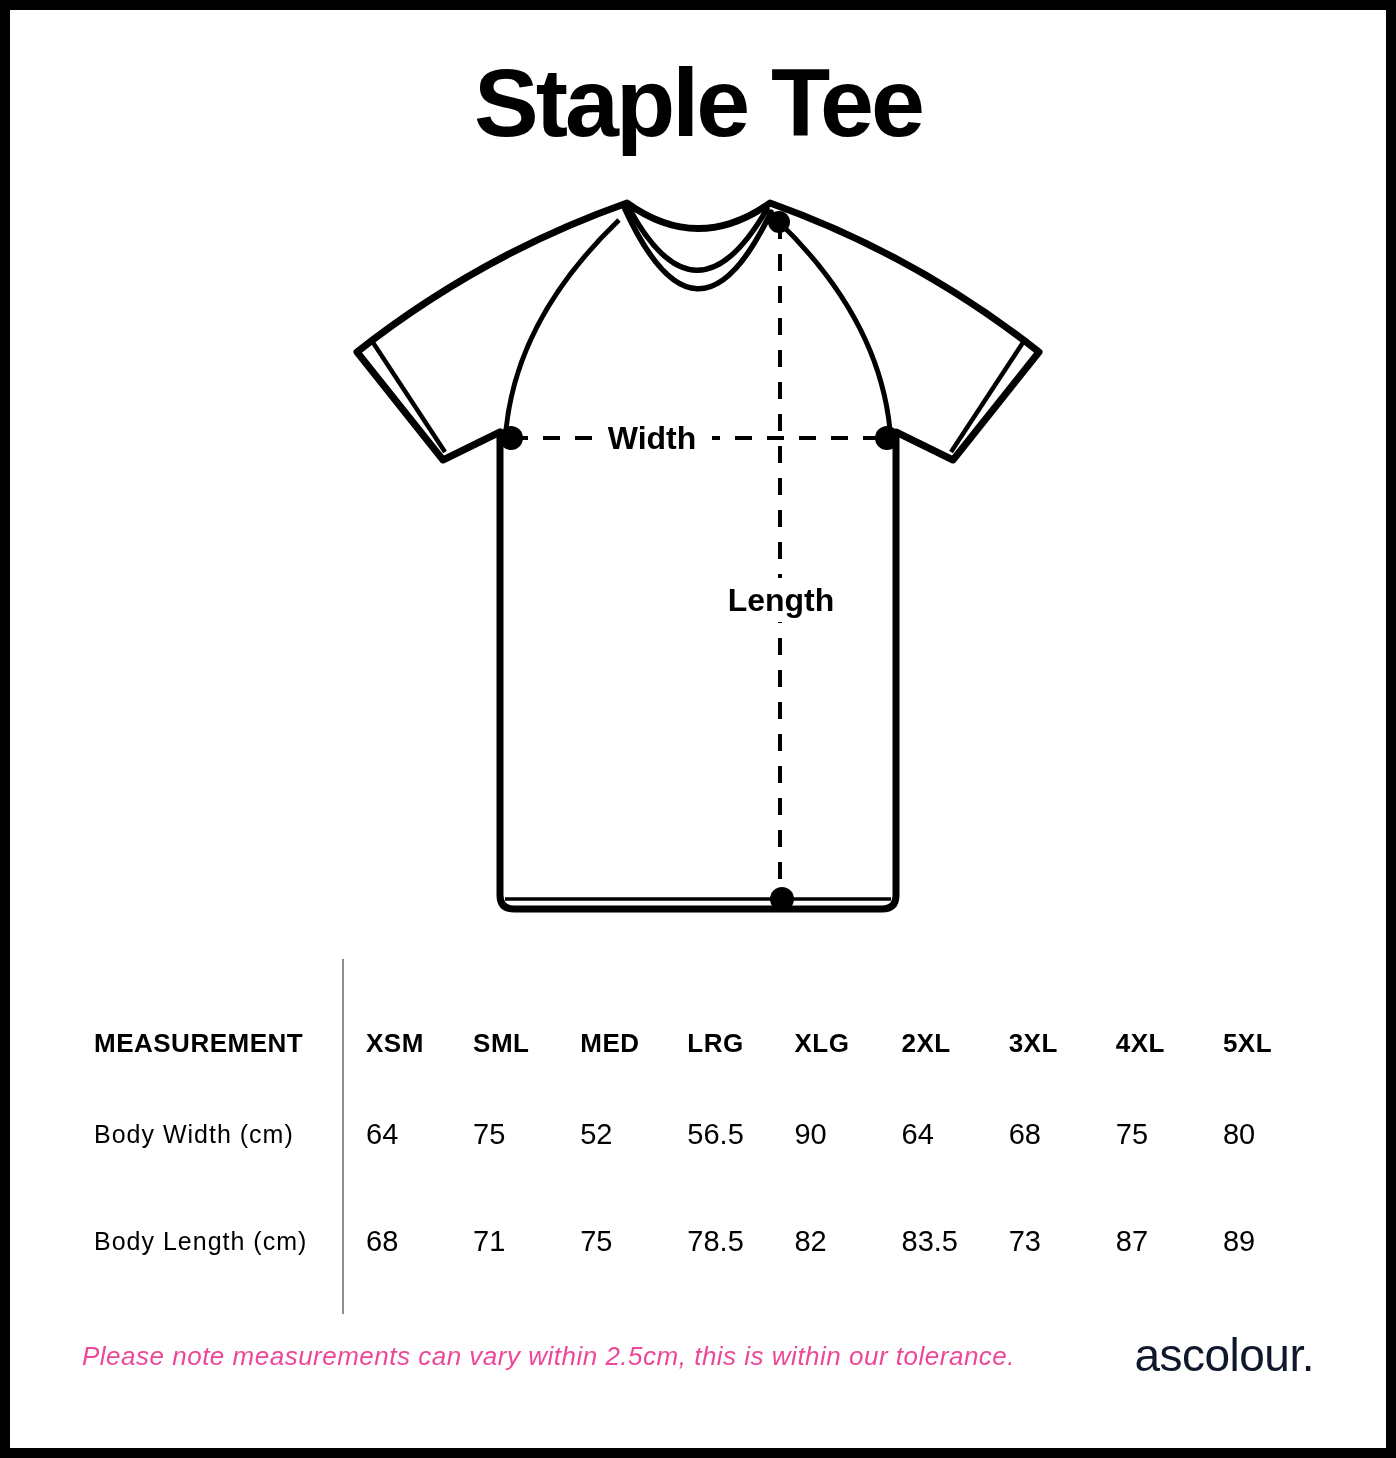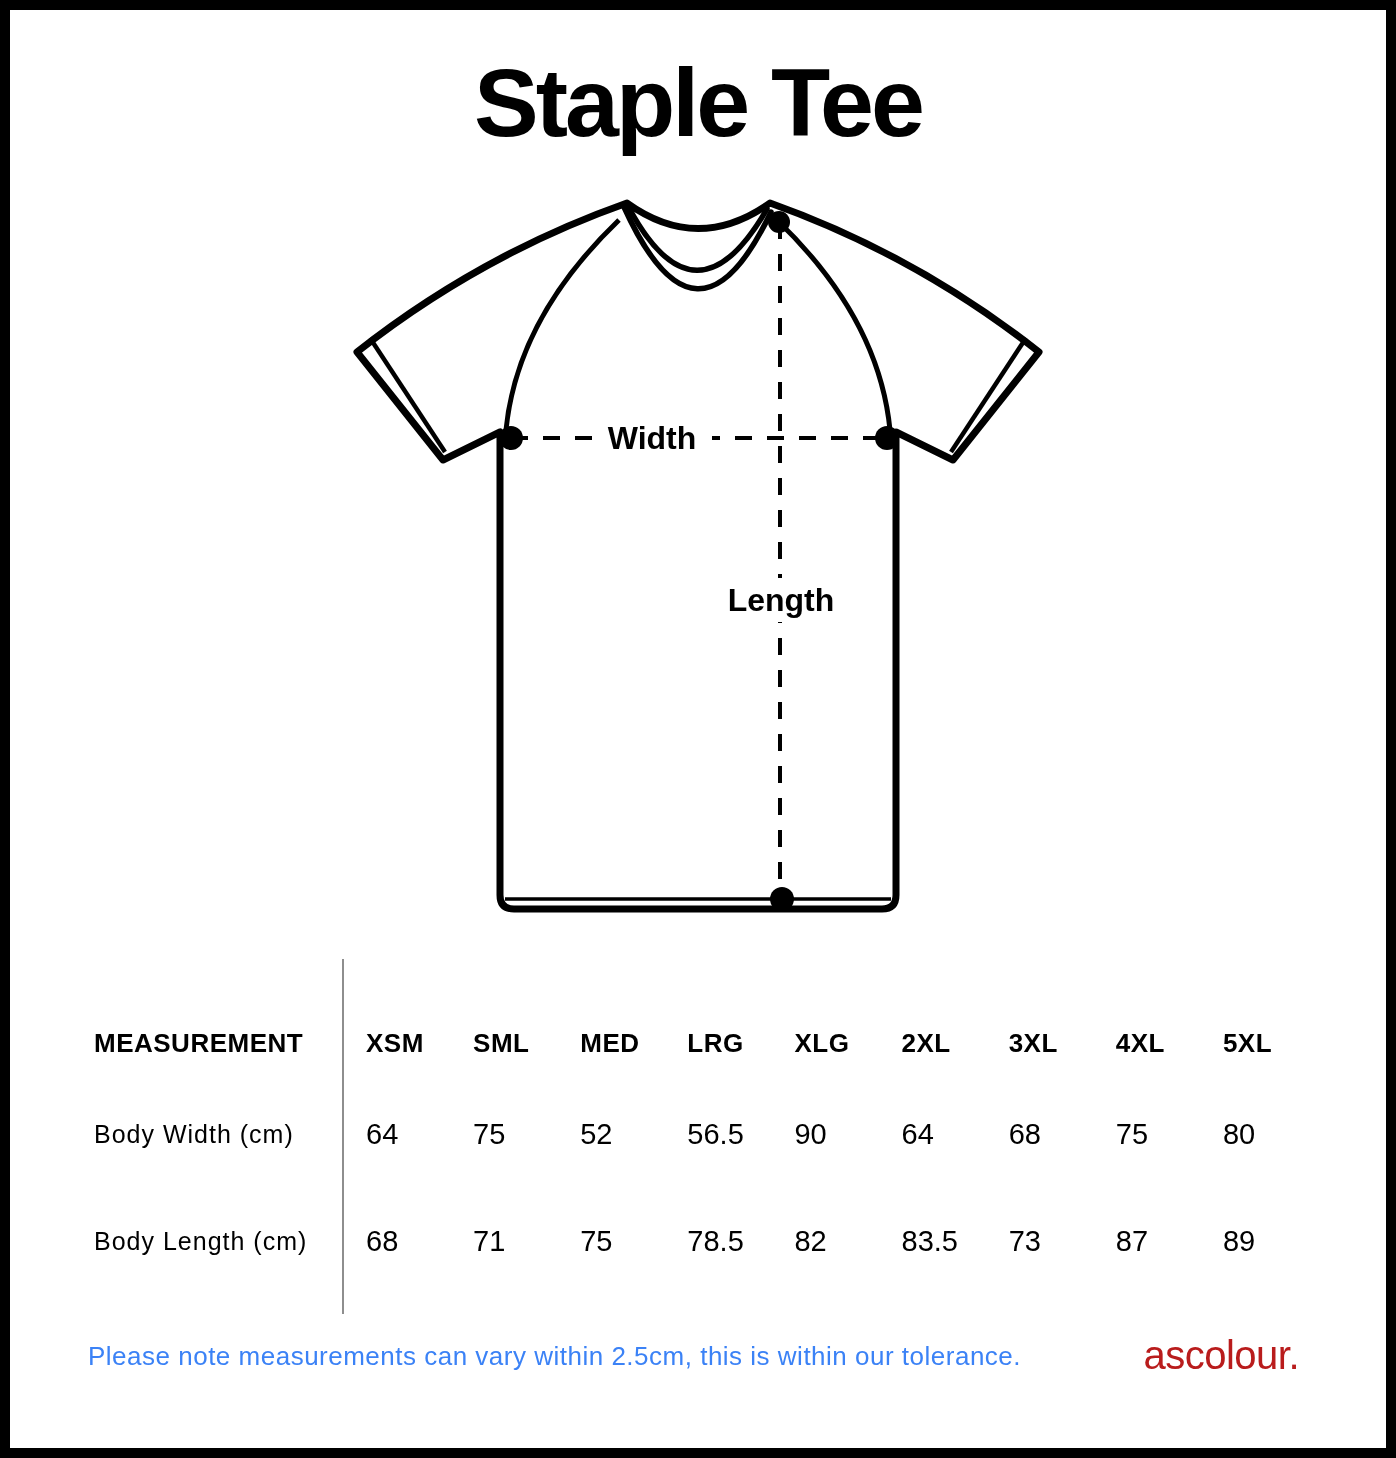--- a/index.html
+++ b/index.html
@@ -78,37 +78,38 @@
   .row-head { top: 1020px; font-weight: bold; font-size: 26px; letter-spacing: 0.5px; }
   .row-data { top: 1111px; font-size: 29px; }
   .row-data2 { top: 1206px; font-size: 29px; margin-top: 12px; }
   .row-data .rowlabel, .row-data2 .rowlabel {
     font-size: 25px;
     color: #000000;
     letter-spacing: 1px;
   }
   .note {
     position: absolute;
-    left: 88px;
+    left: 82px;
     top: 1339px;
     height: 34px;
     line-height: 34px;
     font-size: 26px;
-    color: #3b82f6;
+    font-style: italic;
+    color: #ec4899;
     letter-spacing: 0.5px;
     white-space: nowrap;
   }
   .brand {
     position: absolute;
-    right: 97px;
+    right: 82px;
     top: 1331px;
     height: 48px;
     line-height: 48px;
-    font-size: 40px;
-    color: #b91c1c;
+    font-size: 46px;
+    color: #0f172a;
     letter-spacing: -0.5px;
     white-space: nowrap;
   }
 </style>
 </head>
 <body>
 
 <div class="page">
   <div class="frame"></div>
 

